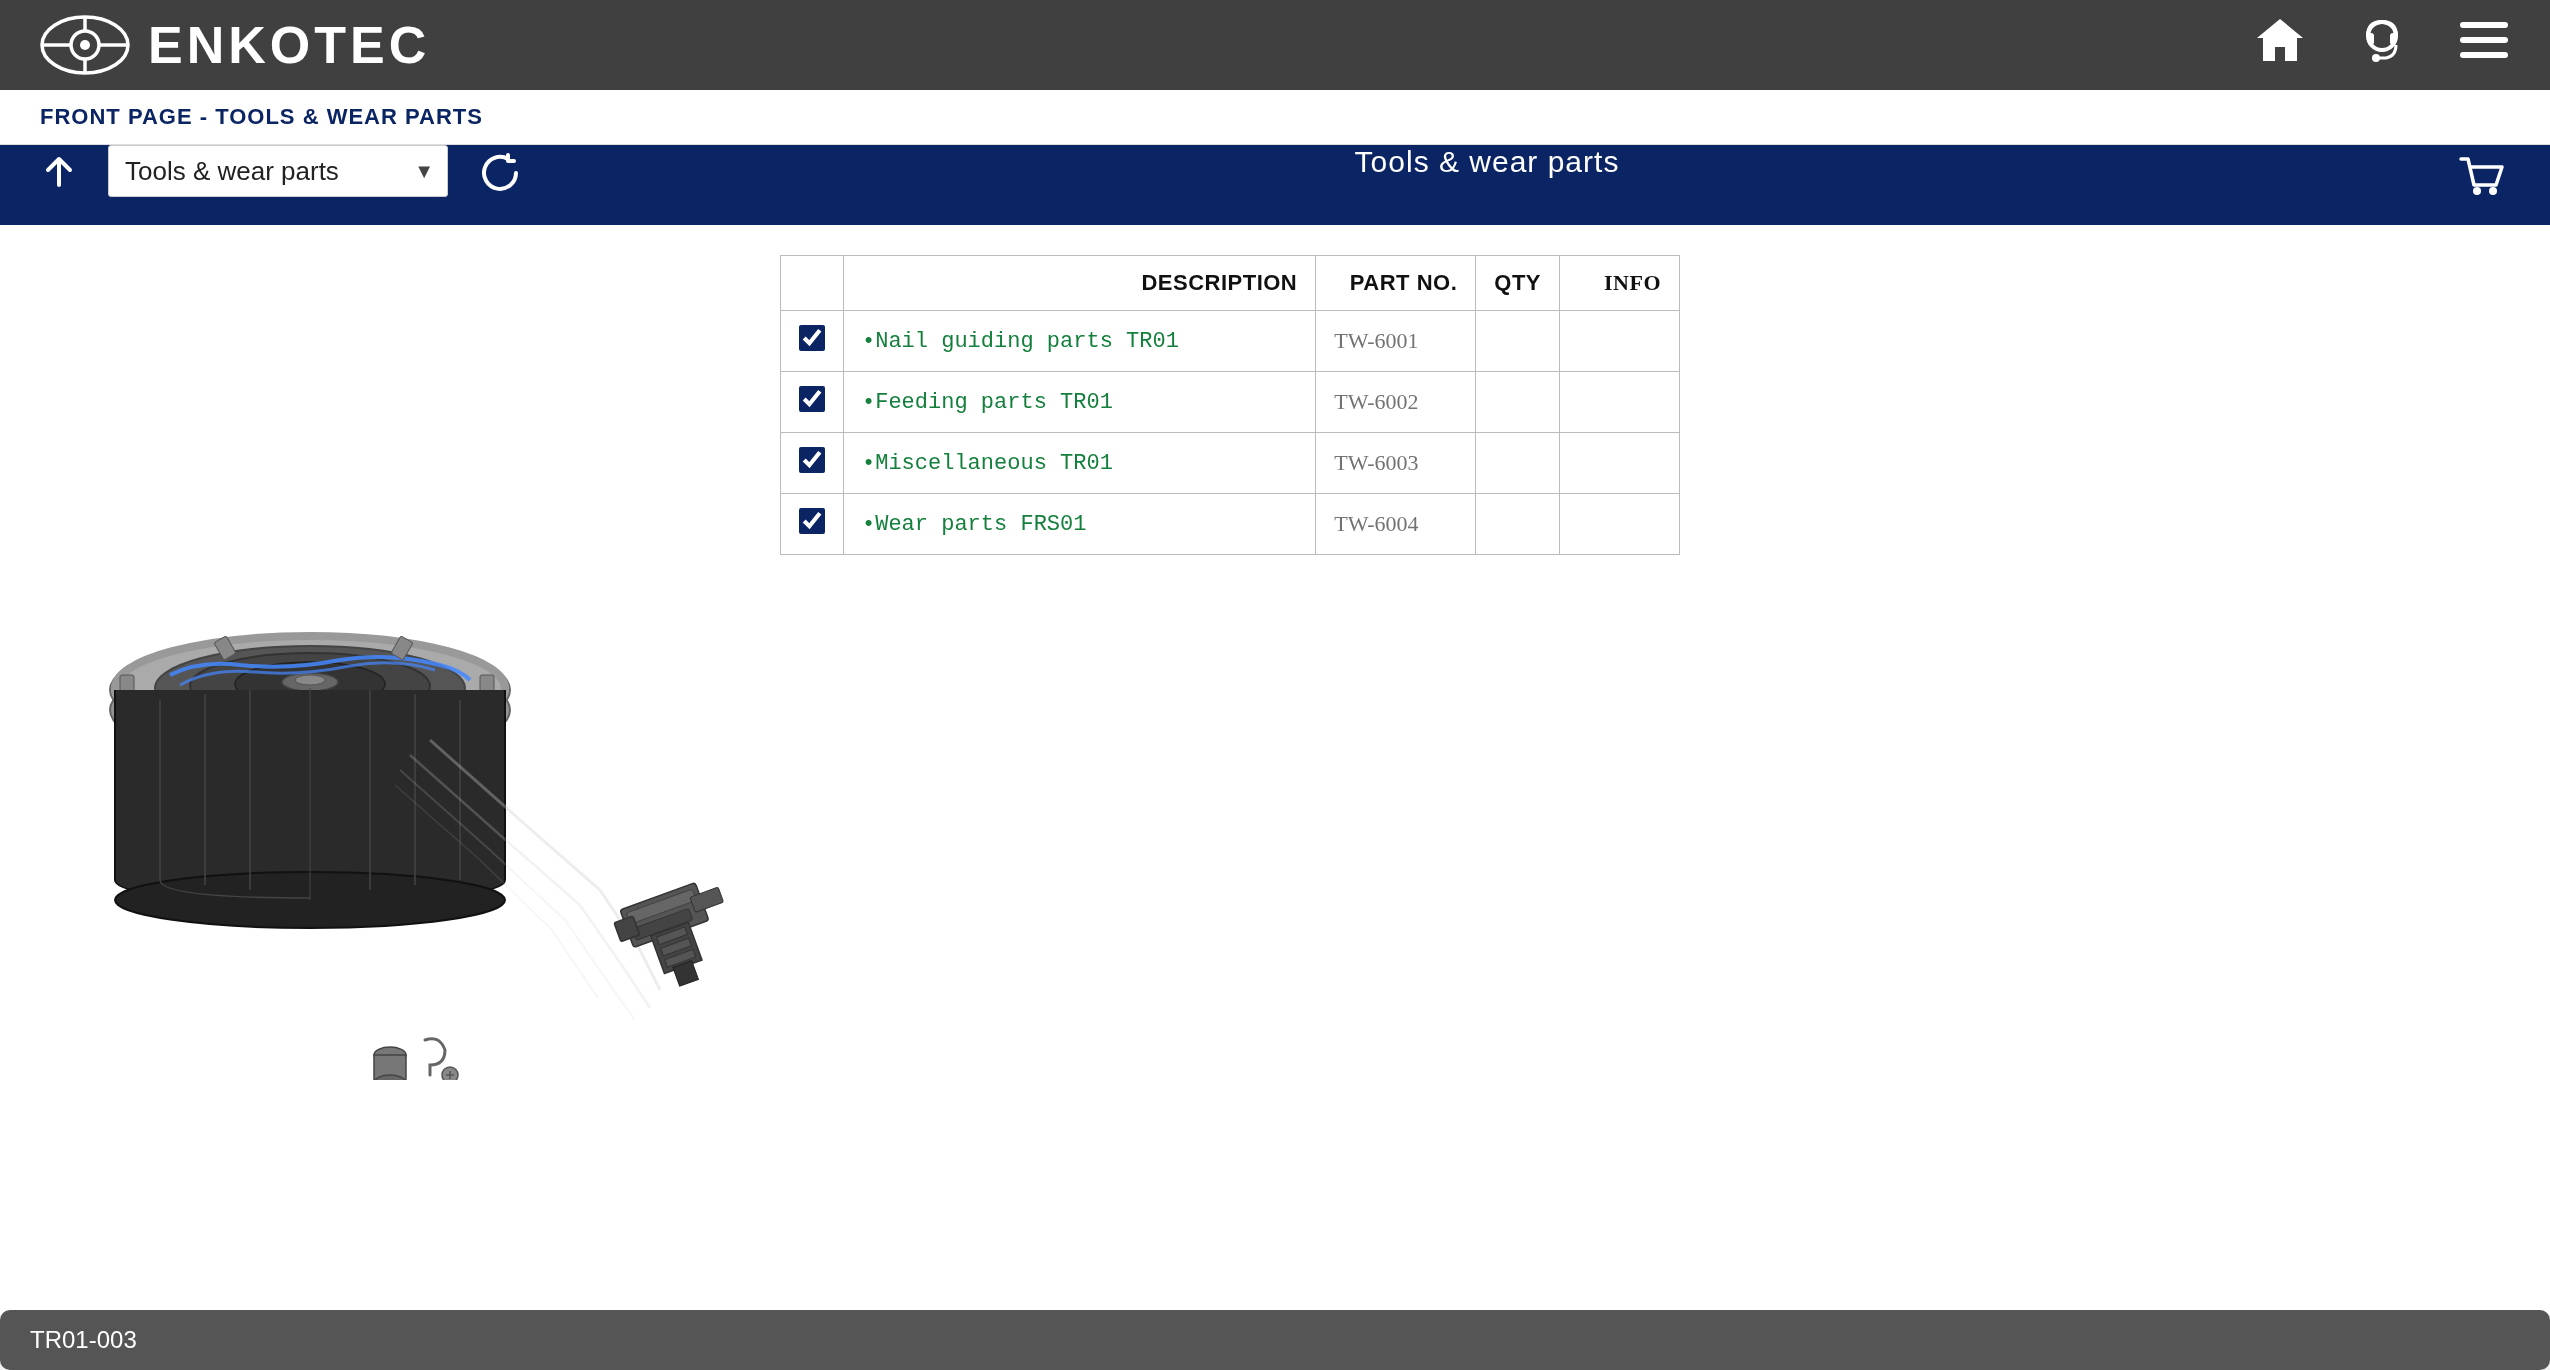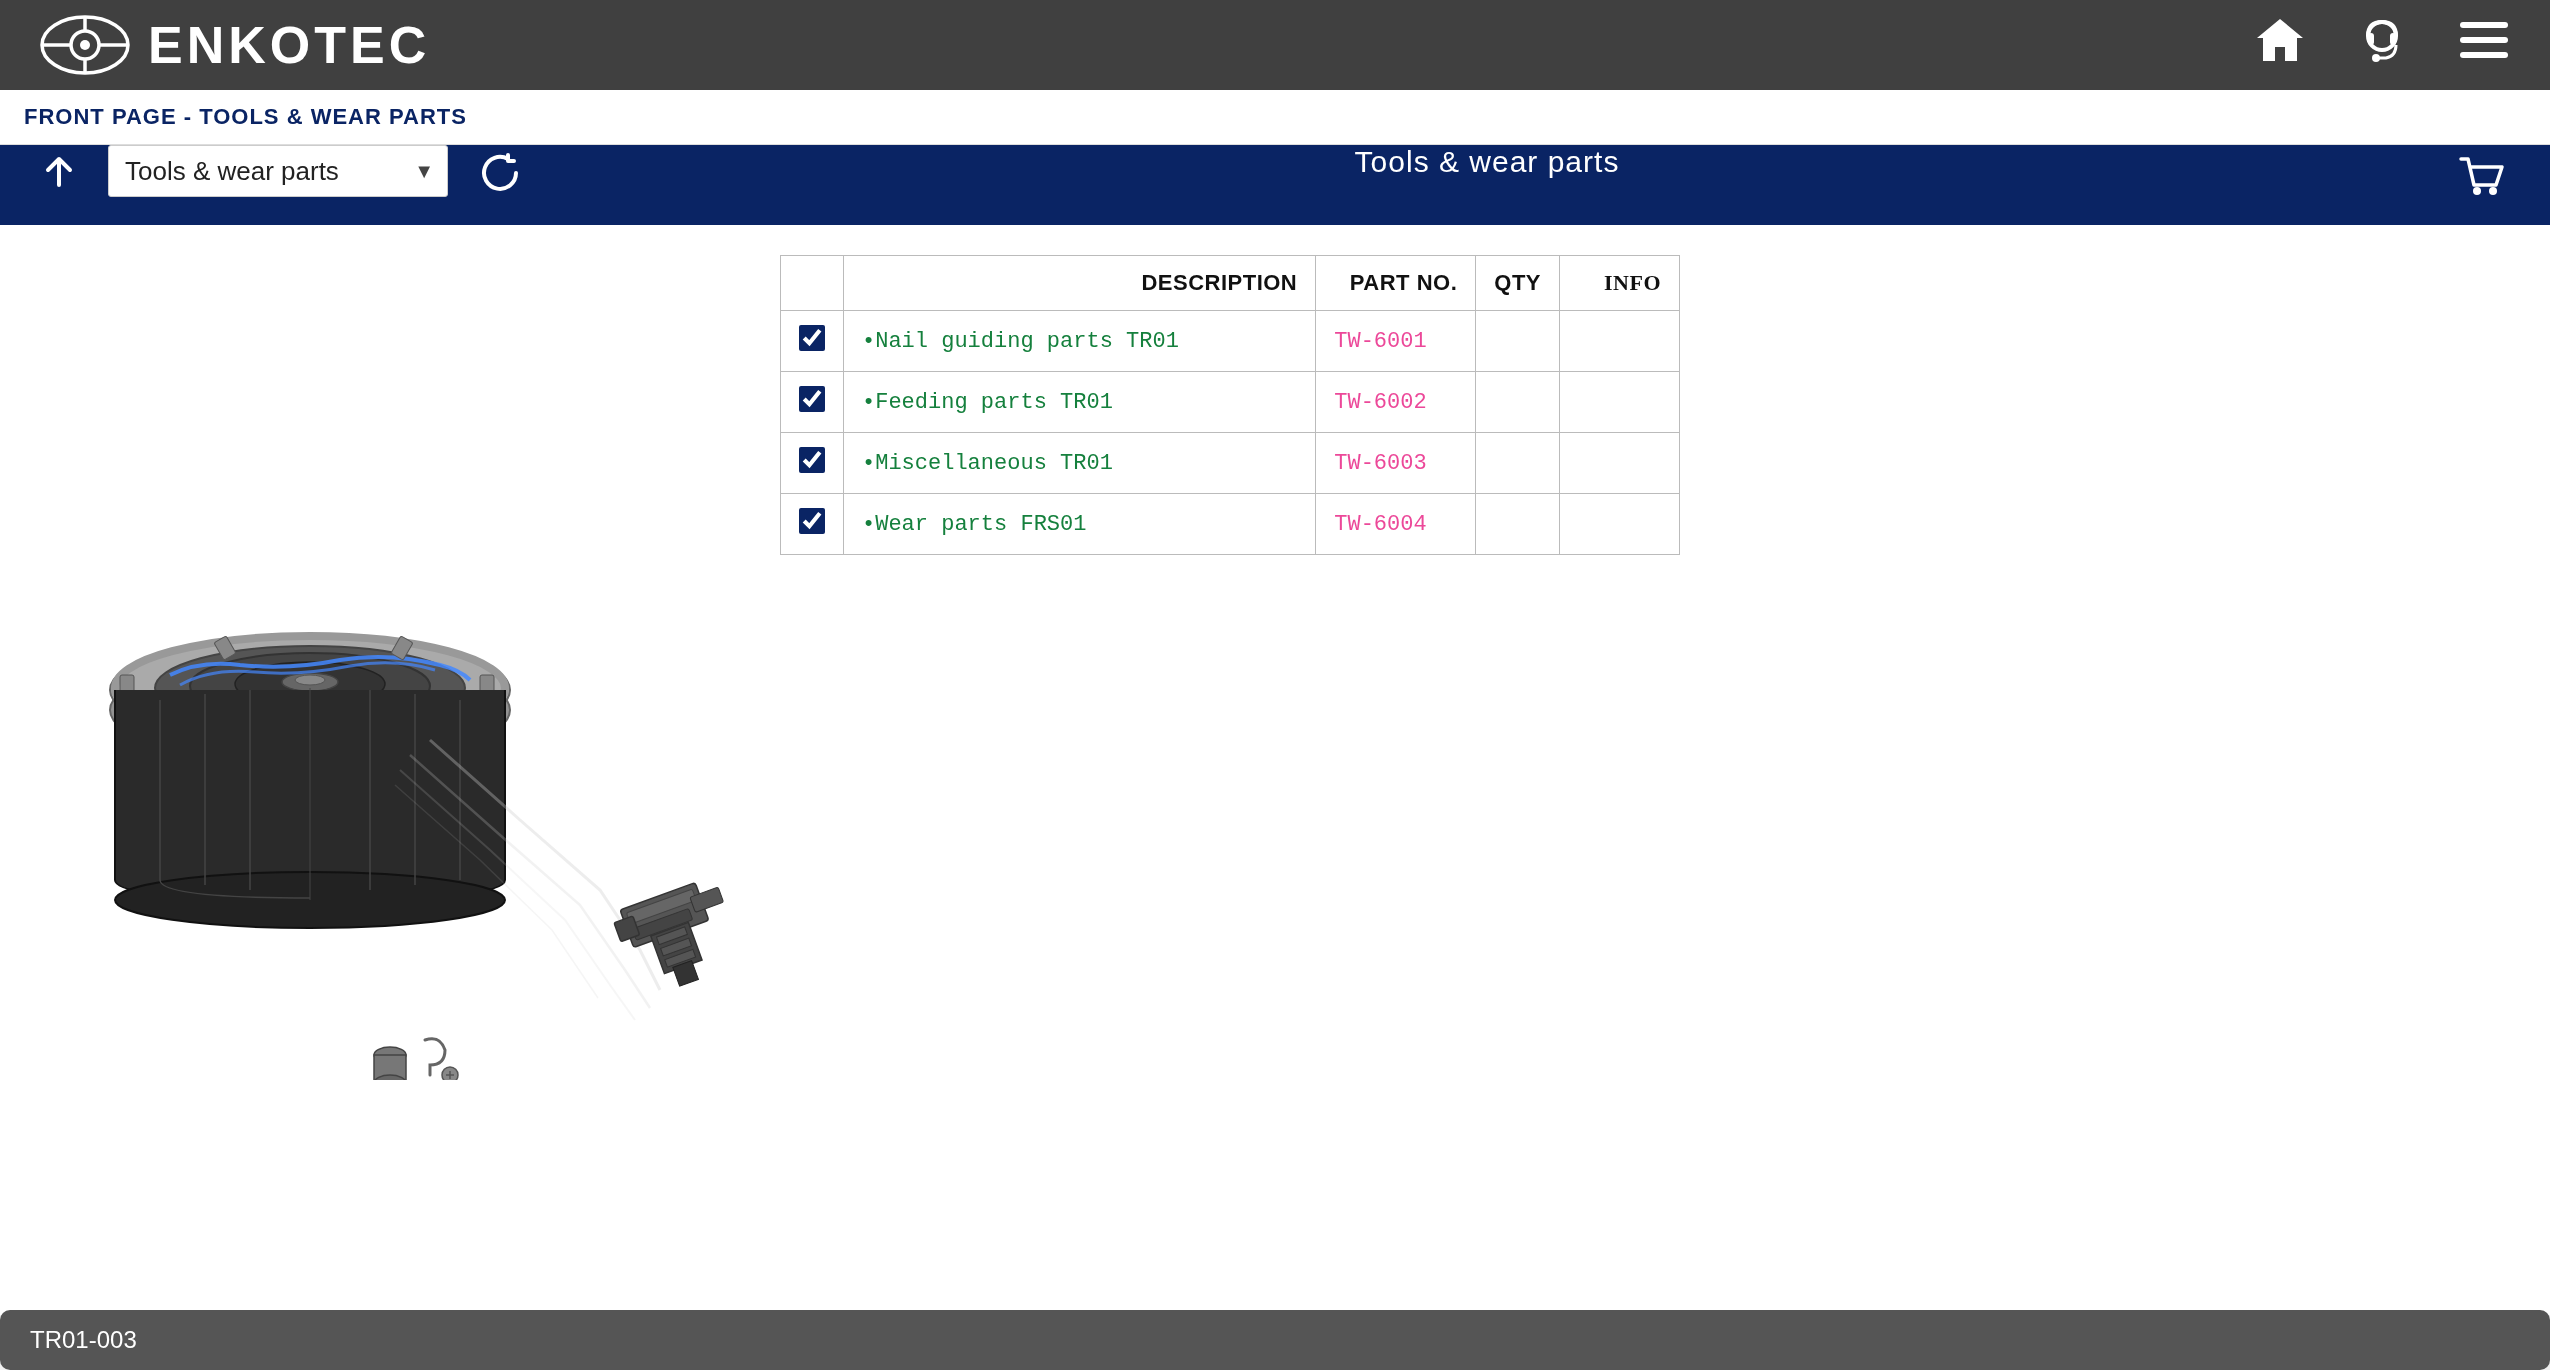--- a/index.html
+++ b/index.html
@@ -38,21 +38,21 @@
       color: white;
       font-size: 44px;
       cursor: pointer;
       background: none;
       border: none;
     }
 
     
     .breadcrumb {
       background: white;
-      padding: 14px 24px;
+      padding: 14px 40px;
       font-size: 22px;
       color: #0a2464;
       font-weight: bold;
       letter-spacing: 1px;
       border-bottom: 1px solid #ddd;
     }
 
     
     .toolbar {
       background: #0a2464;
@@ -164,23 +164,23 @@
     .parts-table td.checkbox-col {
       width: 52px;
       text-align: center;
     }
     .parts-table td.desc-col {
       font-family: 'Courier New', monospace;
       font-size: 22px;
       color: #15803d;
     }
     .parts-table td.partno-col {
-      font-family: Liberation Mono, monospace;
+      font-family: Liberation Serif, serif;
       font-size: 22px;
-      color: #ec4899;
+      color: #737373;
       width: 160px;
     }
     .parts-table td.qty-col {
       width: 70px;
       text-align: center;
     }
     .parts-table td.info-col {
       width: 120px;
       text-align: center;
     }

